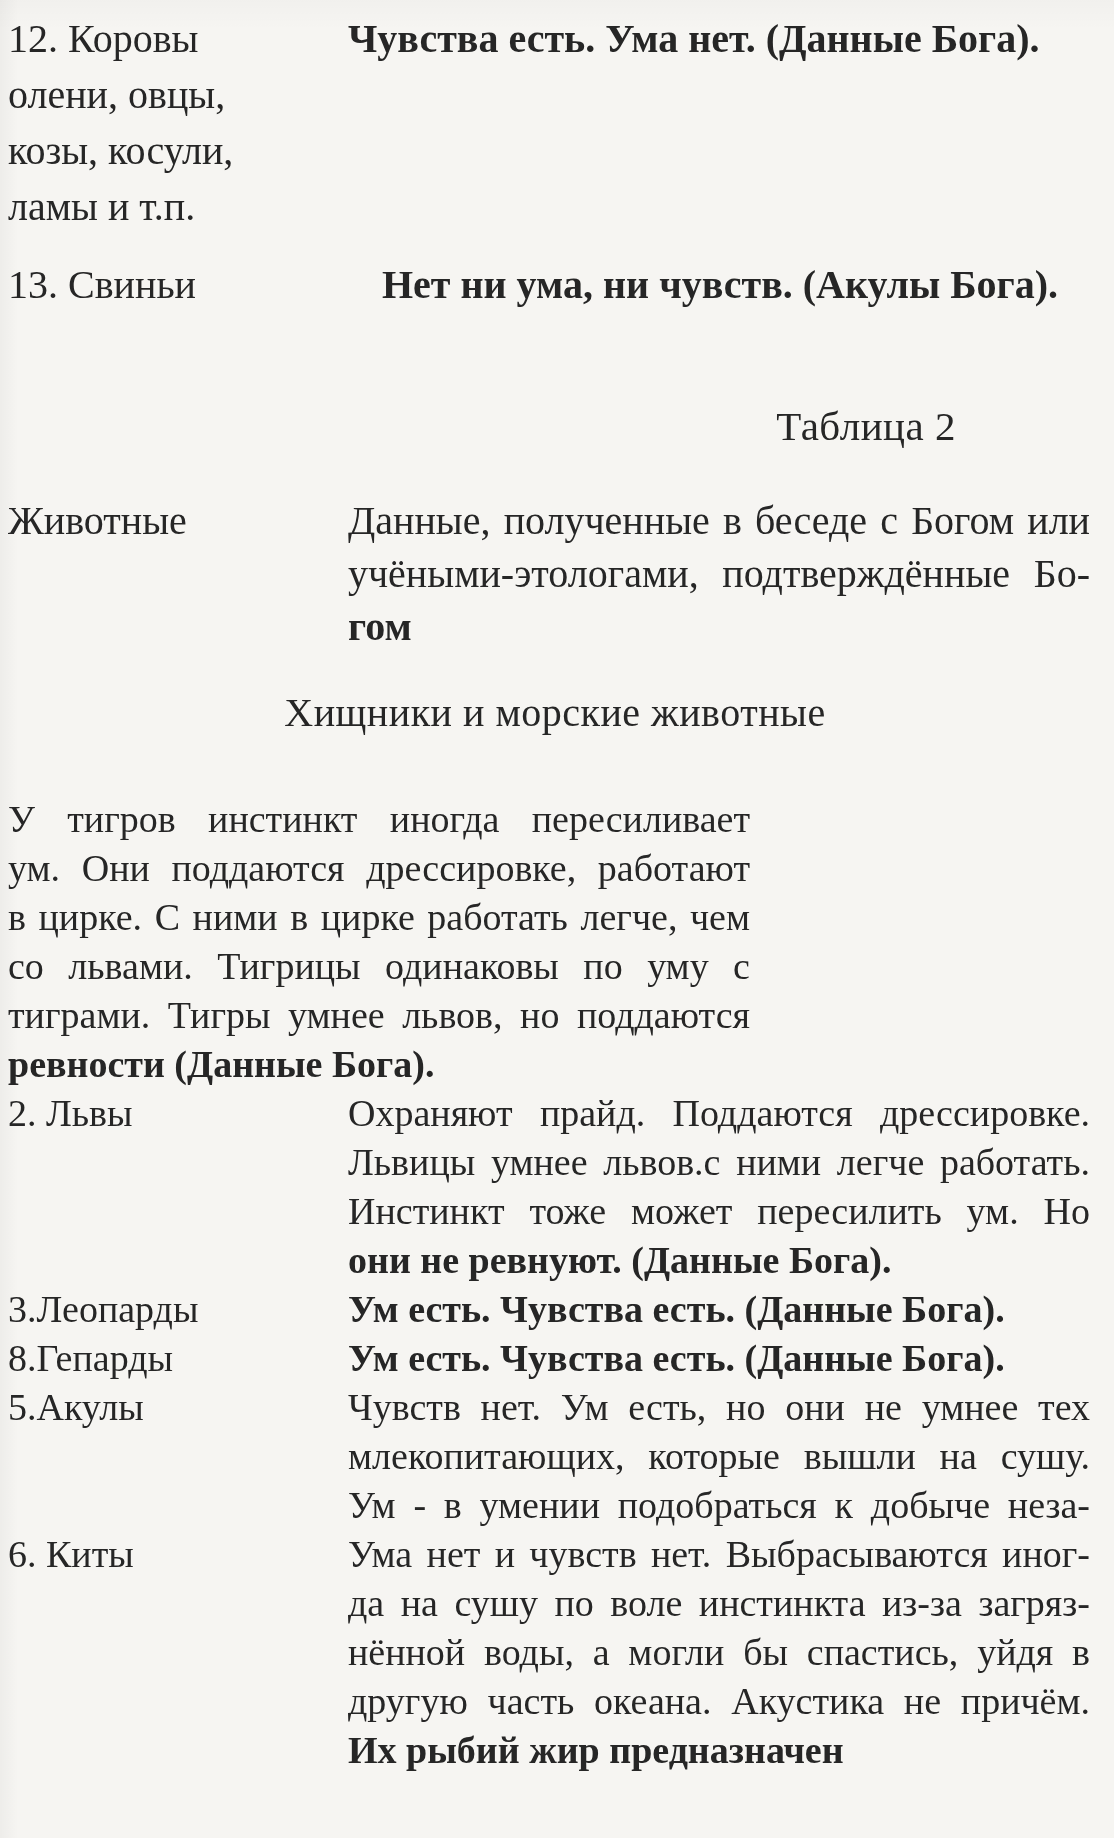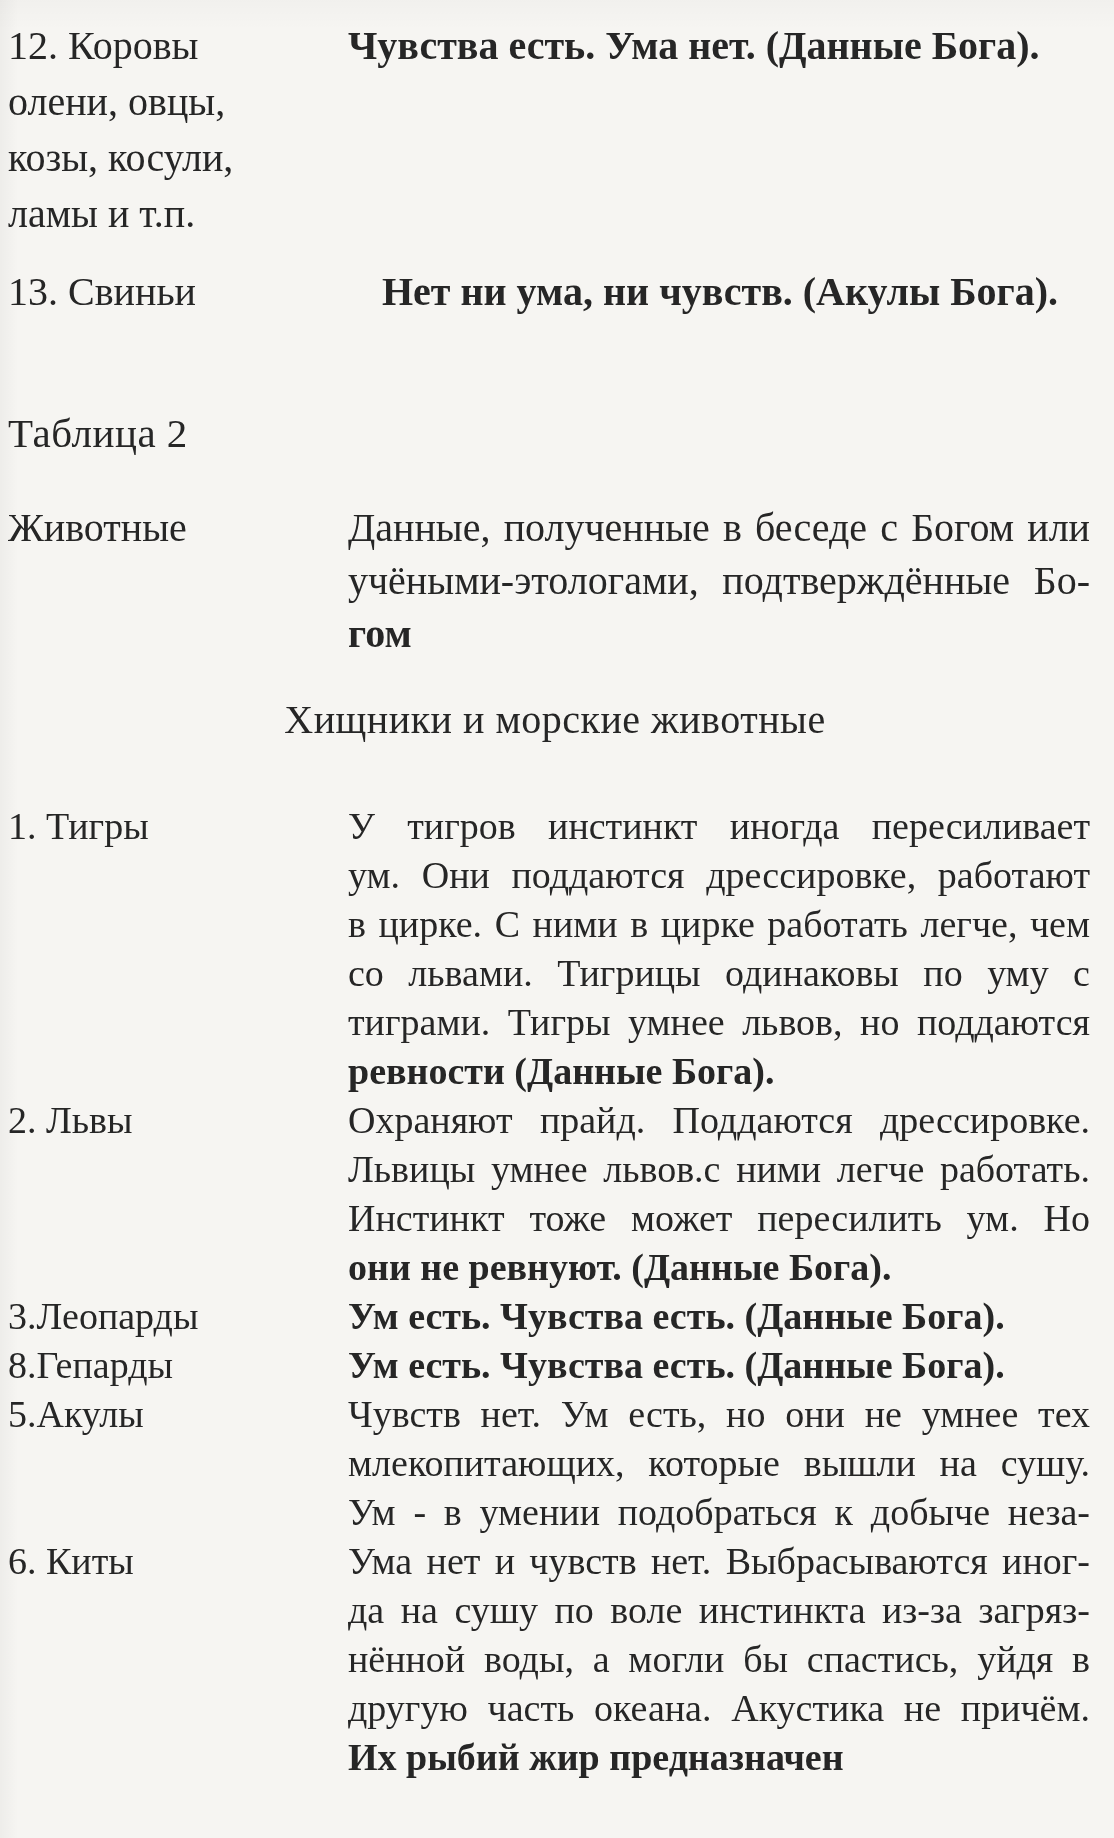--- a/index.html
+++ b/index.html
@@ -15,40 +15,40 @@
   .page {
     position: relative;
     width: 1114px;
     height: 1838px;
     background:
       linear-gradient(90deg, rgba(0,0,0,0.035) 0, rgba(0,0,0,0) 18px),
       linear-gradient(180deg, rgba(0,0,0,0.02) 0, rgba(0,0,0,0) 30px),
       var(--paper);
     color: var(--ink);
     overflow: hidden;
-    padding: 18px 12px 0 8px;
+    padding: 11px 12px 0 8px;
   }
   .row { display: flex; align-items: flex-start; }
   .label-col { width: 340px; flex-shrink: 0; }
   .text-col  { width: 742px; flex-shrink: 0; }
 
   .lline, .jline { white-space: nowrap; }
   .jline { text-align: justify; text-align-last: justify; white-space: normal; }
   .jline.last { text-align-last: left; font-weight: bold; }
 
   
   #t1rows { font-size: 40px; }
   #t1rows .lline, #t1rows .jline { line-height: 56px; }
   #t1rows .row + .row { margin-top: 22px; gap: 34px; }
 
   
   .doc-title {
     margin-top: 90px;
     margin-right: 146px;
-    text-align: left;
+    text-align: right;
     font-size: 41px;
     line-height: 46px;
     letter-spacing: 0.5px;
   }
 
   
   #t2header { margin-top: 45px; font-size: 40px; }
   #t2header .lline, #t2header .jline { line-height: 53px; }
 
   
@@ -102,23 +102,20 @@
           <div class="jline">учёными-этологами, подтверждённые Бо-</div>
           <div class="jline last">гом</div>
         </div>
       </div>
     </div>
 
   <div class="section-heading">Хищники и морские животные</div>
 
   <div id="t2rows">
       <div class="row">
-        <div class="label-col">
-          <div class="lline">1. Тигры</div>
-        </div>
         <div class="text-col">
           <div class="jline">У тигров инстинкт иногда пересиливает</div>
           <div class="jline">ум. Они поддаются дрессировке, работают</div>
           <div class="jline">в цирке. С ними в цирке работать легче, чем</div>
           <div class="jline">со львами. Тигрицы одинаковы по уму с</div>
           <div class="jline">тиграми. Тигры умнее львов, но поддаются</div>
           <div class="jline last">ревности (Данные Бога).</div>
         </div>
       </div>
       <div class="row">

